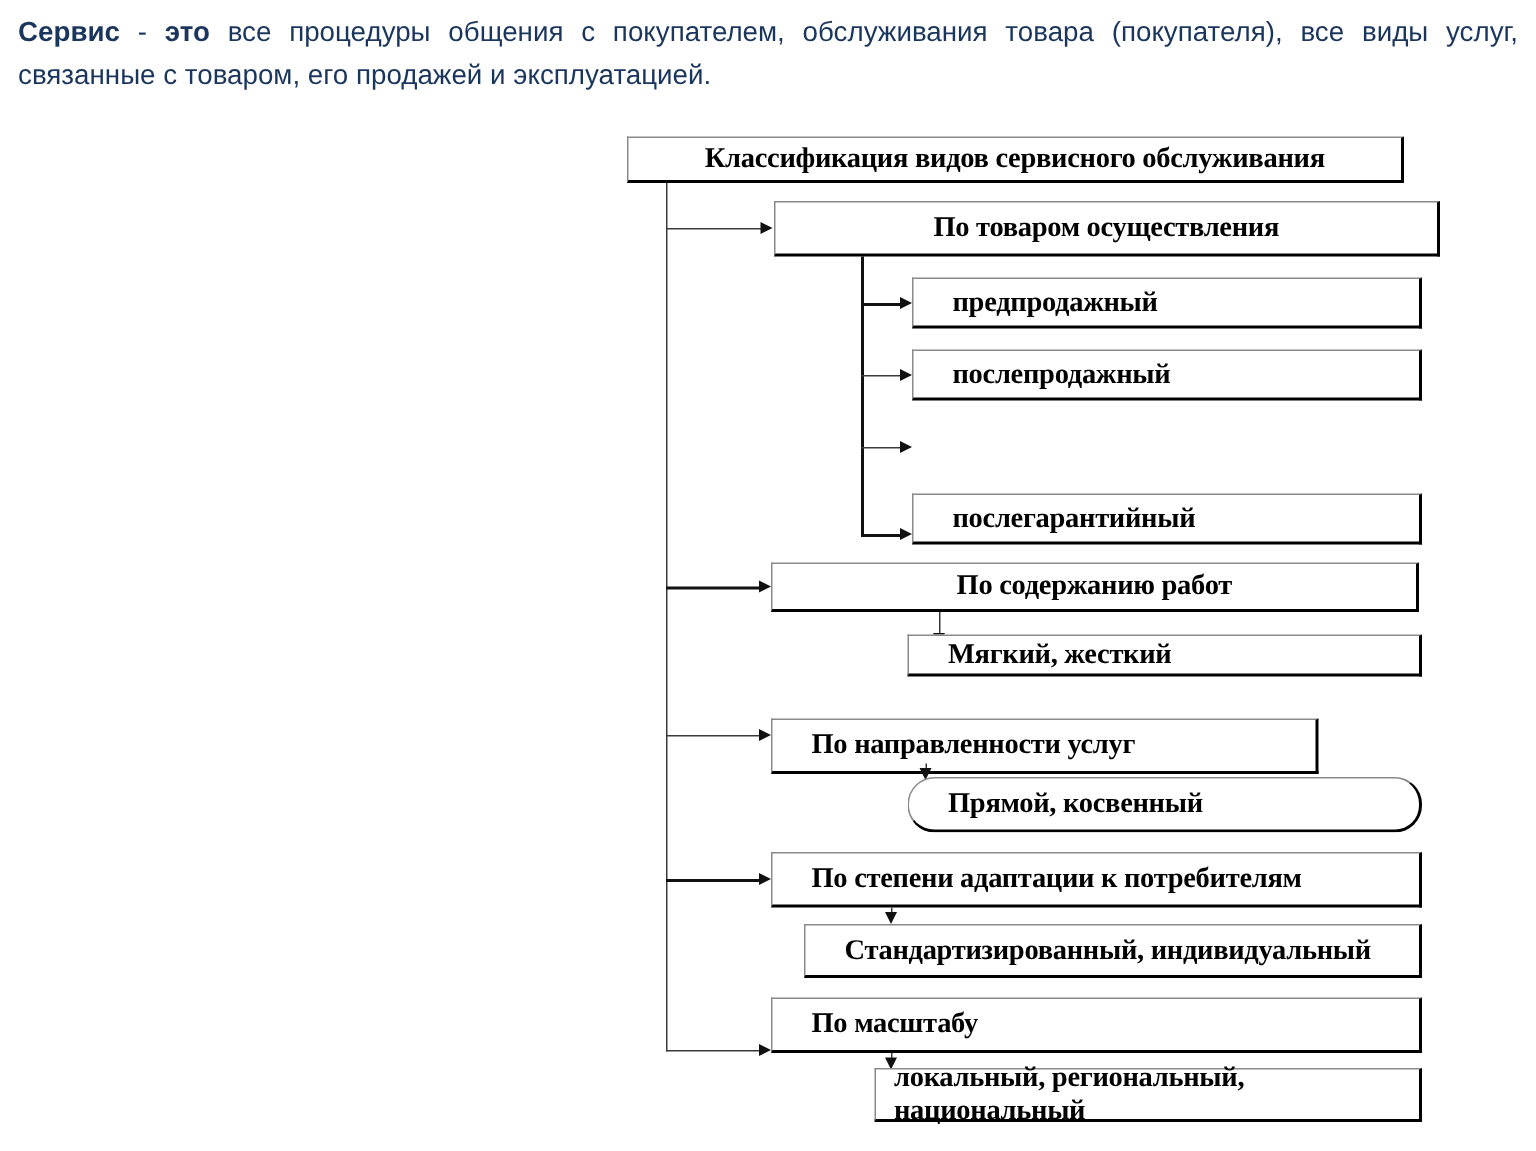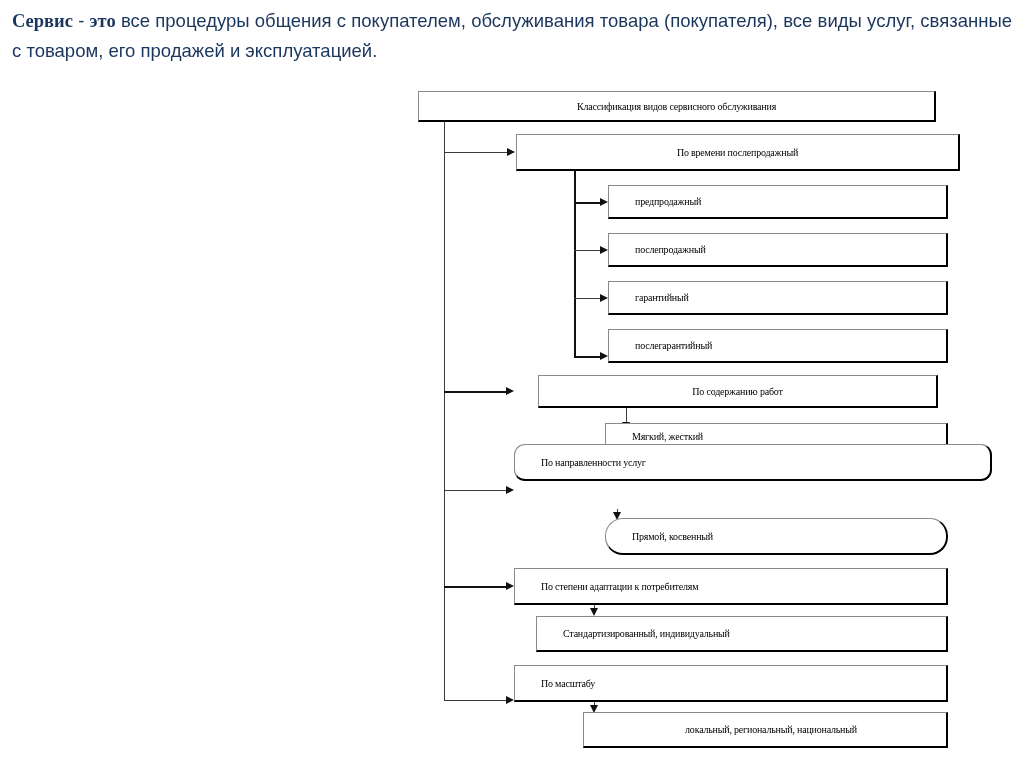--- a/index.html
+++ b/index.html
@@ -21,43 +21,43 @@
     left: 12px;
     top: 6px;
     width: 1000px;
     color: #1b365d;
     font-family: "Liberation Sans", sans-serif;
     font-size: 18.5px;
     line-height: 29px;
     text-align: justify;
     text-justify: inter-word;
   }
-  #intro .b { font-weight: bold; font-family: Liberation Serif, serif; }
+  #intro .b { font-weight: bold; }
 
   
   #diagram {
     position: absolute;
     left: 0;
     top: 0;
     width: 1024px;
     height: 767px;
   }
 
   .node {
     position: absolute;
     box-sizing: border-box;
     background: #ffffff;
     border: 1px solid #8a8a8a;
     border-right-width: 2px;
     border-bottom-width: 2px;
     border-right-color: #000000;
     border-bottom-color: #000000;
     font-family: "Liberation Serif", serif;
-    font-weight: normal;
-    font-size: 10px;
+    font-weight: bold;
+    font-size: 19px;
     color: #000000;
     display: flex;
     align-items: center;
     letter-spacing: -0.2px;
   }
   .node.center { justify-content: center; }
   .node.left   { justify-content: flex-start; padding-left: 26px; }
 
   .node .cap { display: block; }
 
@@ -99,63 +99,60 @@
 
   <div class="node center" style="left:418px; top:91px; width:518px; height:31px;">
     <span class="cap">Классификация видов сервисного обслуживания</span>
   </div>
 
   <div class="vline" style="left:444px; top:122px; height:579px;"></div>
 
   <div class="hline" style="left:444px; top:152px; width:64px;"></div>
   <div class="arrow-r" style="left:507px; top:148px;"></div>
   <div class="node center" style="left:516px; top:134px; width:444px; height:37px;">
-    <span class="cap">По времени послепродажный</span>
+    <span class="cap">По товаром осуществления</span>
   </div>
 
   <div class="vline thick" style="left:574px; top:171px; height:187px;"></div>
 
   <div class="hline thick" style="left:574px; top:202px; width:28px;"></div>
   <div class="arrow-r" style="left:600px; top:198px;"></div>
   <div class="node left" style="left:608px; top:185px; width:340px; height:34px;">
     <span class="cap">предпродажный</span>
   </div>
 
   <div class="hline" style="left:574px; top:250px; width:28px;"></div>
   <div class="arrow-r" style="left:600px; top:246px;"></div>
   <div class="node left" style="left:608px; top:233px; width:340px; height:34px;">
     <span class="cap">послепродажный</span>
   </div>
 
   <div class="hline" style="left:574px; top:298px; width:28px;"></div>
   <div class="arrow-r" style="left:600px; top:294px;"></div>
-  <div class="node left" style="left:608px; top:281px; width:340px; height:34px;">
-    <span class="cap">гарантийный</span>
-  </div>
 
   <div class="hline thick" style="left:574px; top:356px; width:28px;"></div>
   <div class="arrow-r" style="left:600px; top:352px;"></div>
   <div class="node left" style="left:608px; top:329px; width:340px; height:34px;">
     <span class="cap">послегарантийный</span>
   </div>
 
   <div class="hline thick" style="left:444px; top:391px; width:63px;"></div>
   <div class="arrow-r" style="left:506px; top:387px;"></div>
-  <div class="node center" style="left:538px; top:375px; width:400px; height:33px;">
+  <div class="node center" style="left:514px; top:375px; width:432px; height:33px;">
     <span class="cap">По содержанию работ</span>
   </div>
   <div class="vline" style="left:626px; top:408px; height:16px;"></div>
   <div class="arrow-d" style="left:622px; top:422px;"></div>
   <div class="node left" style="left:605px; top:423px; width:343px; height:28px;">
     <span class="cap">Мягкий,  жесткий</span>
   </div>
 
   <div class="hline" style="left:444px; top:490px; width:63px;"></div>
   <div class="arrow-r" style="left:506px; top:486px;"></div>
-  <div class="node left" style="left:514px; top:444px; width:478px; height:37px;border-radius:11px;">
+  <div class="node left" style="left:514px; top:479px; width:365px; height:37px;">
     <span class="cap">По направленности услуг</span>
   </div>
   <div class="vline" style="left:617px; top:509px; height:8px;"></div>
   <div class="arrow-d" style="left:613px; top:512px;"></div>
   <div class="node left" style="left:605px; top:518px; width:343px; height:37px;border-radius:18px;">
     <span class="cap">Прямой, косвенный</span>
   </div>
 
   <div class="hline thick" style="left:444px; top:586px; width:63px;"></div>
   <div class="arrow-r" style="left:506px; top:582px;"></div>

